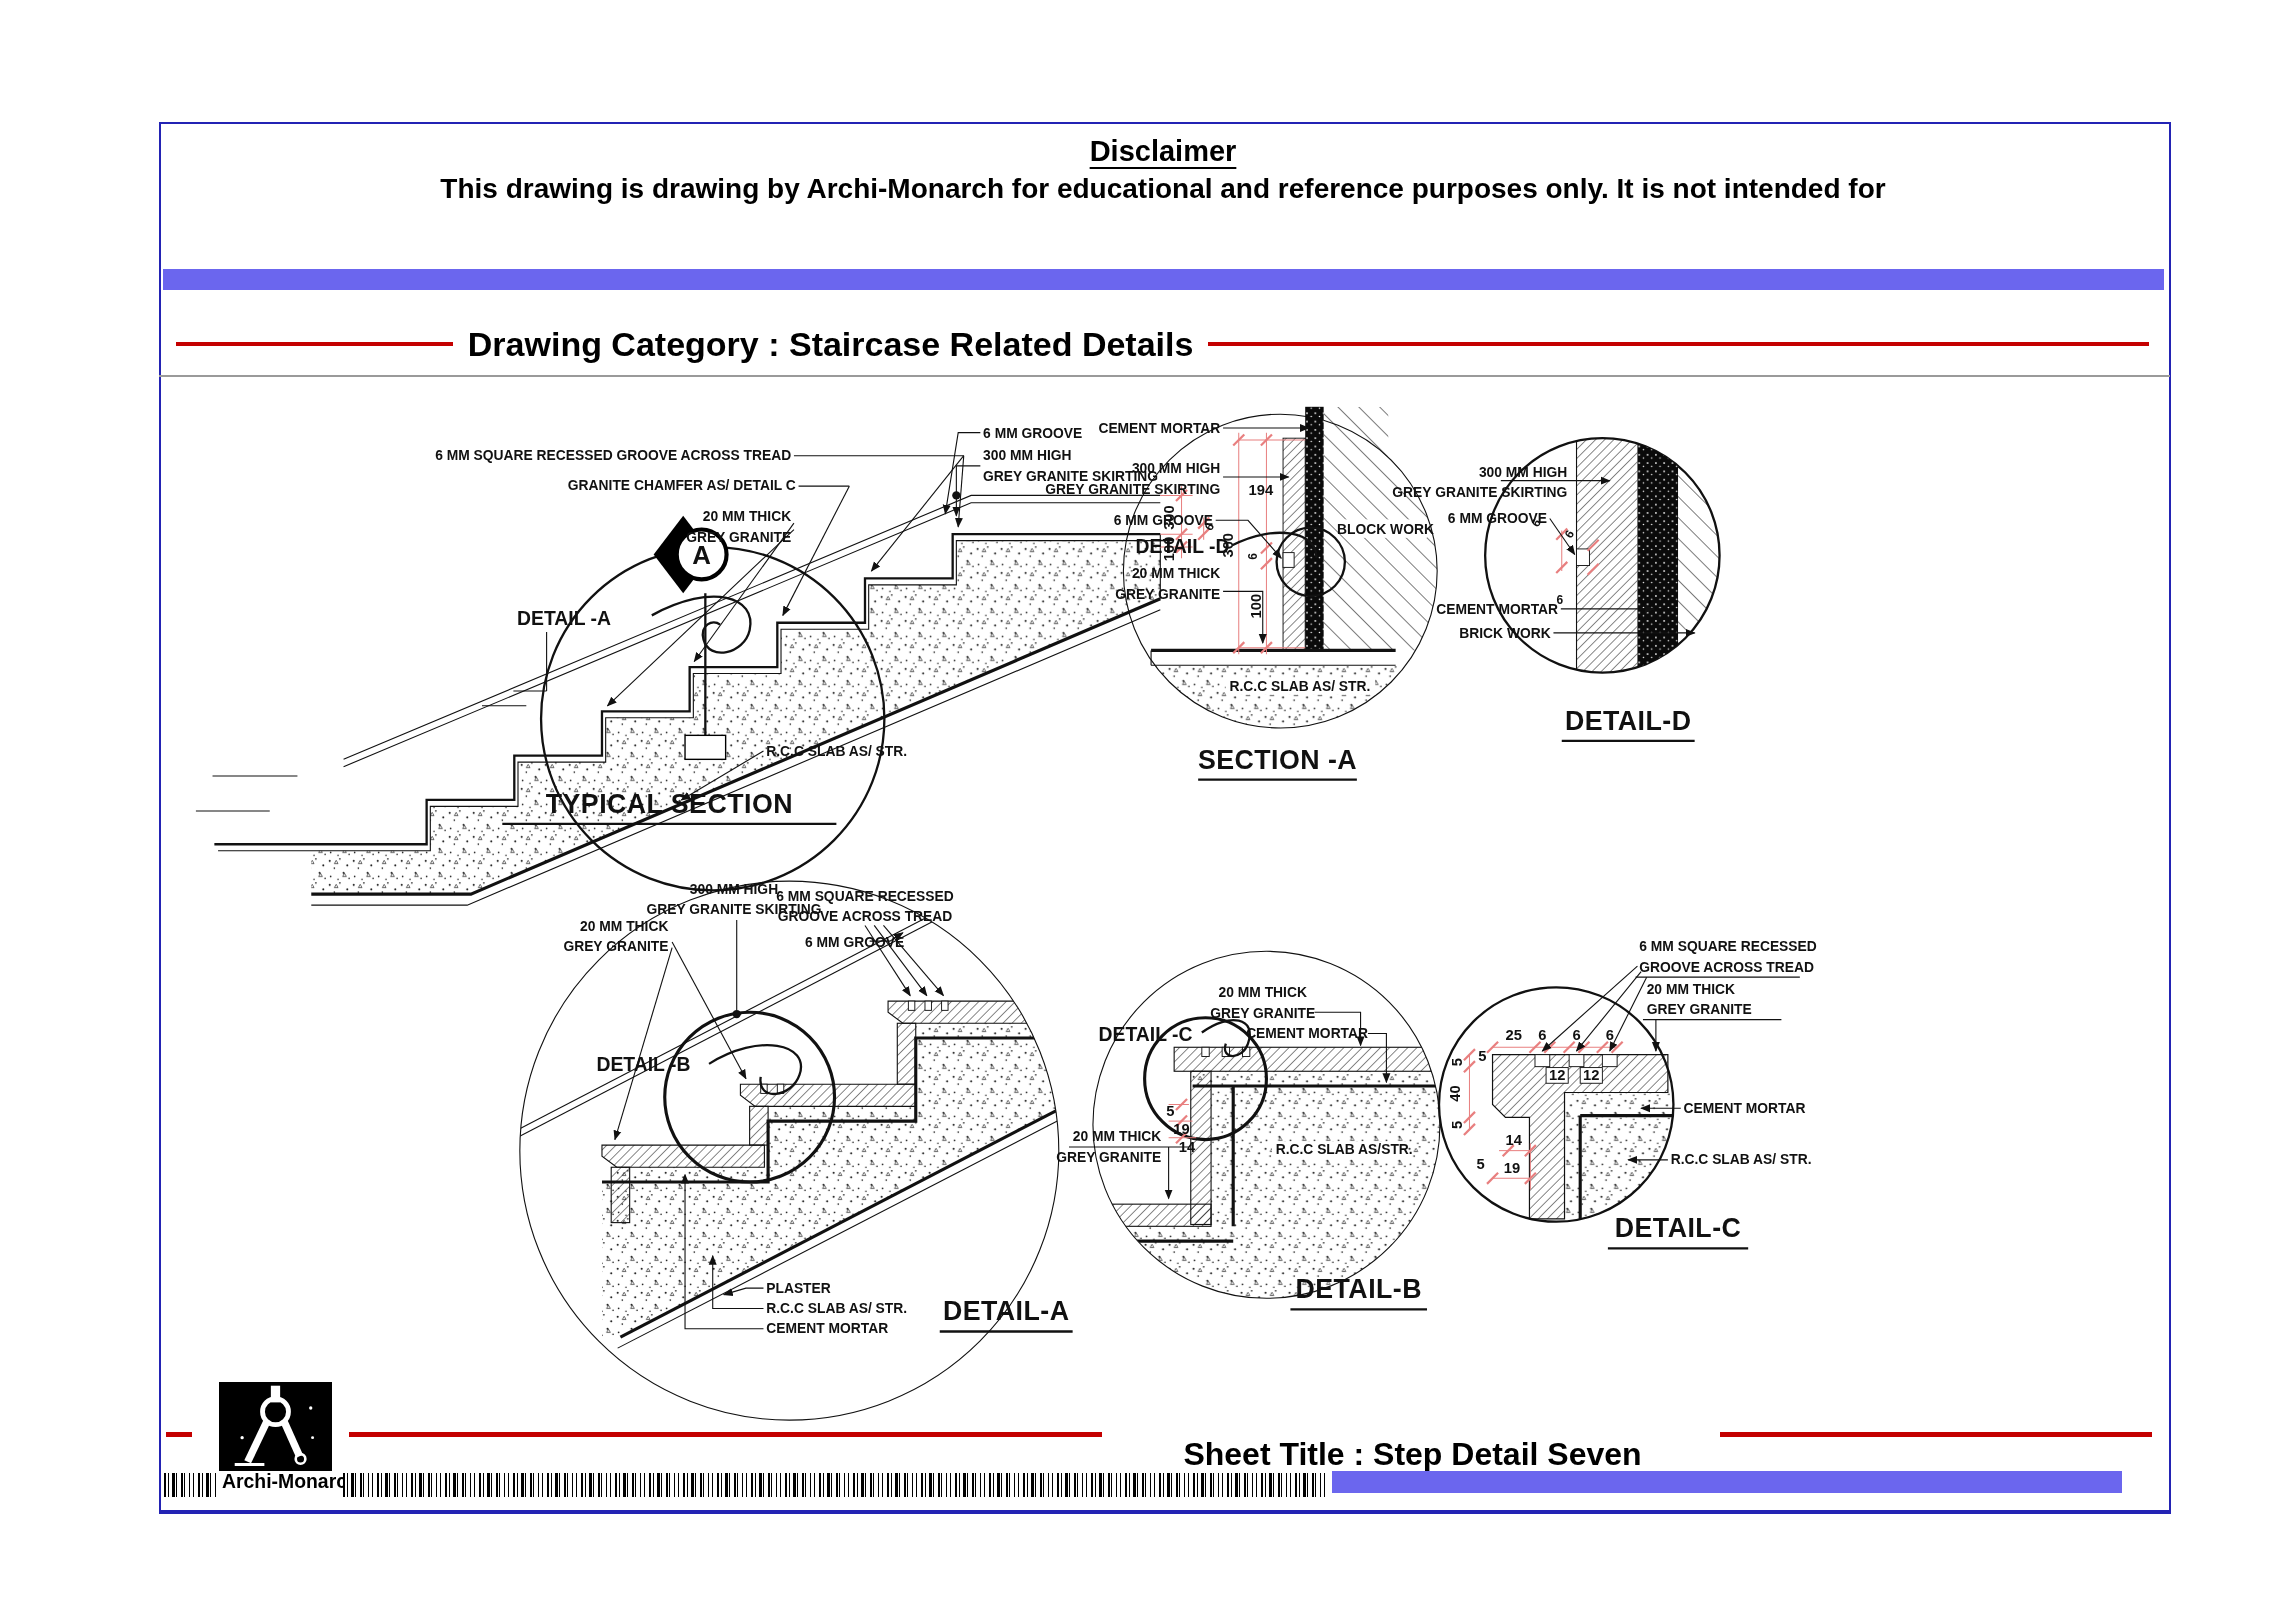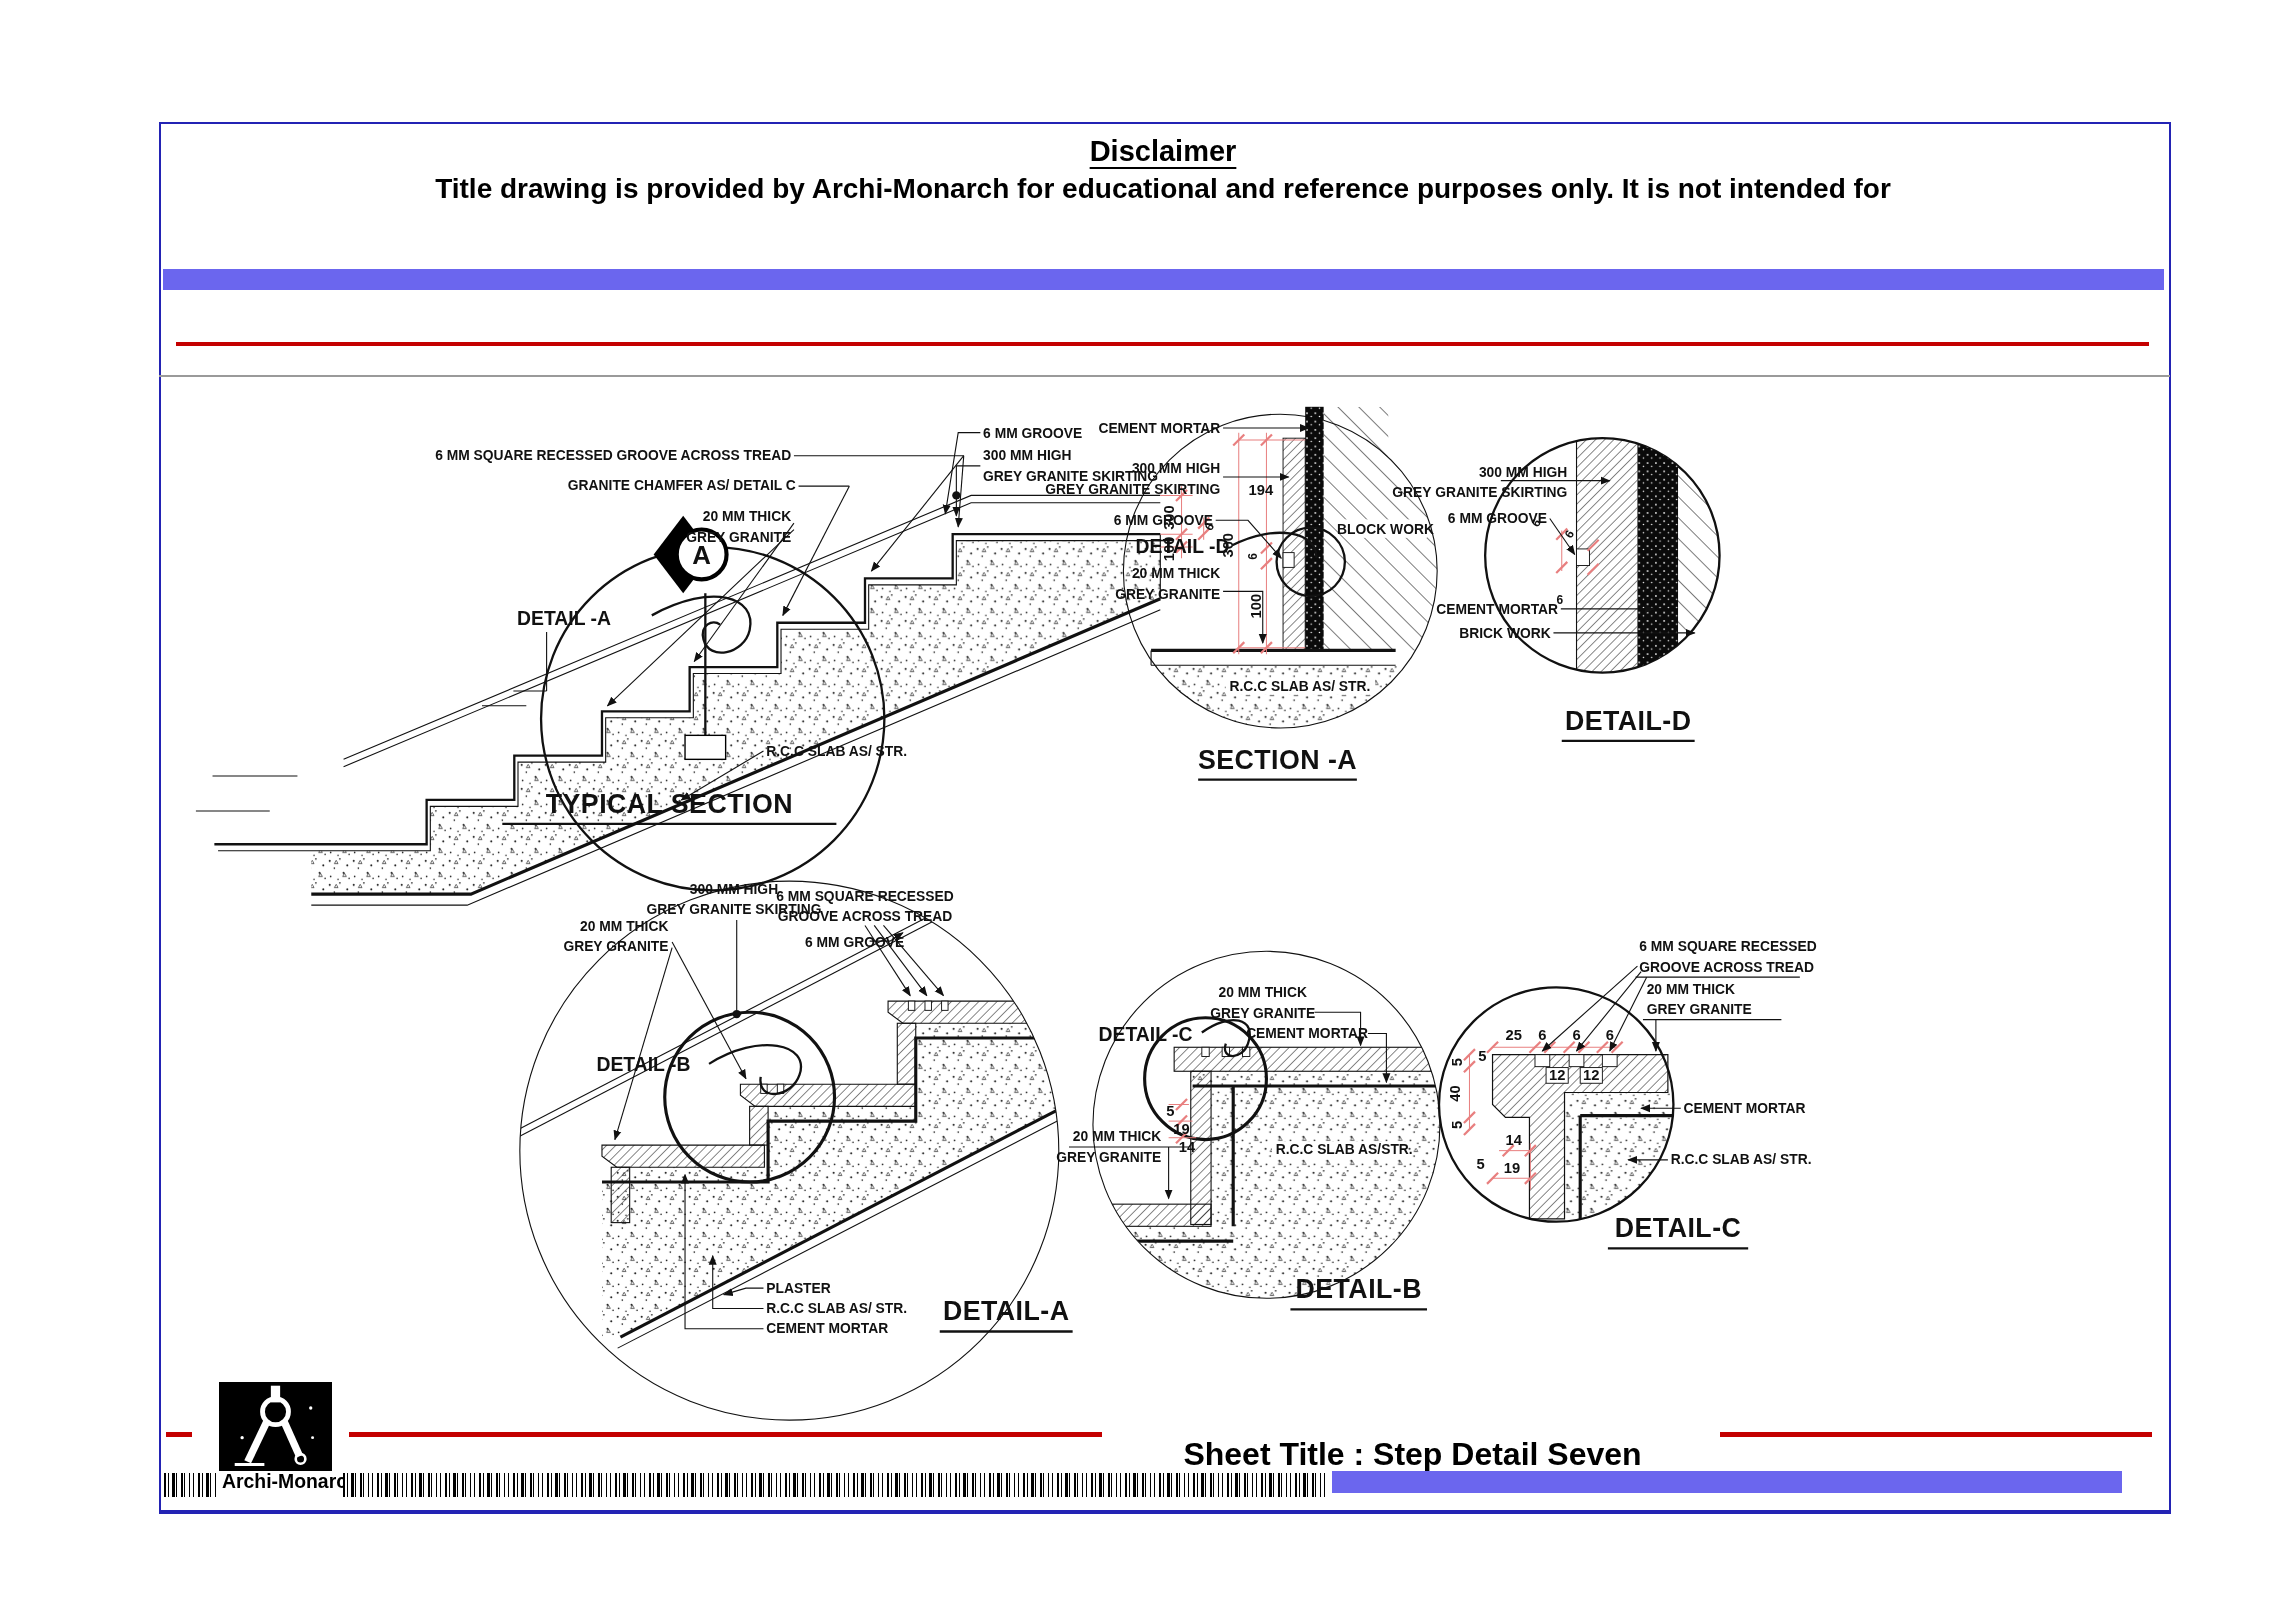--- a/index.html
+++ b/index.html
@@ -37,27 +37,28 @@
   .thk{stroke:#111;stroke-width:3.4;fill:none;}
   .pk{stroke:#e87f7f;stroke-width:1.1;fill:none;}
 </style>
 </head>
 <body>
 
 <div class="abs sheet"></div>
 
 <div class="abs disc">
   <h1>Disclaimer</h1>
-  <p>Title drawing is provided by Archi-Monarch for educational and reference purposes only. It is not intended for</p>
+  <p>This drawing is drawing by Archi-Monarch for educational and reference purposes only. It is not intended for</p>
 </div>
 
 <div class="abs accentbar"></div>
 
 <div class="abs catrow">
   <div class="redline cat-l"></div>
+  <div class="cattext">Drawing Category : Staircase Related Details</div>
   <div class="redline cat-r"></div>
 </div>
 <div class="abs grayline"></div>
 
 <svg class="abs" style="left:159px;top:377px;" width="2010" height="1048" viewBox="0 0 2178 1135">
   <defs>
     <marker id="ar" viewBox="0 0 10 10" refX="9" refY="5" markerWidth="9" markerHeight="9" orient="auto-start-reverse">
       <path d="M0,1 L10,5 L0,9 z" fill="#111"></path>
     </marker>
     <pattern id="h6" width="7" height="7" patternUnits="userSpaceOnUse" patternTransform="rotate(45)">

